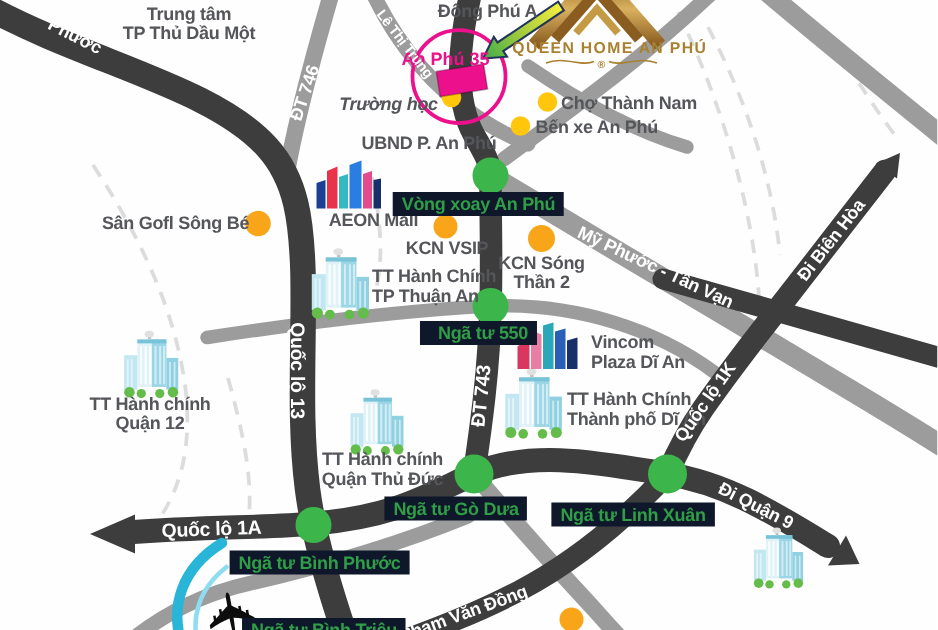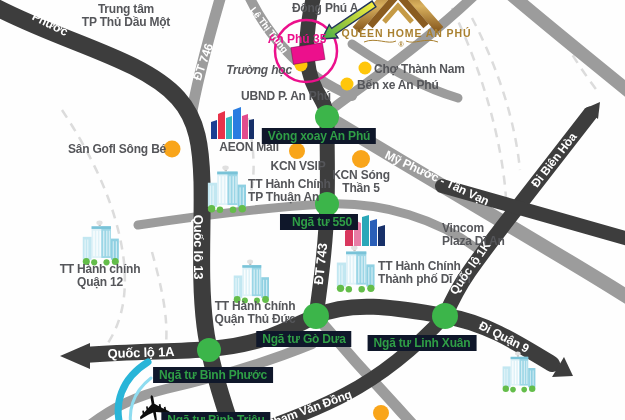--- a/index.html
+++ b/index.html
@@ -199,39 +199,39 @@
   <div class="lbl" style="left:325px;top:8px;">Đông Phú A</div>
   <div class="lbl" style="left:259px;top:70px;font-style:italic;">Trường học</div>
   <div class="lbl" style="left:271px;top:96px;padding-left:30px;">UBND P. An Phú</div>
   <div class="lbl left" style="left:374px;top:69px;">Chợ Thành Nam</div>
   <div class="lbl left" style="left:357px;top:85px;">Bến xe An Phú</div>
   <div class="lbl" style="left:117px;top:149px;">Sân Gofl Sông Bé</div>
   <div class="lbl" style="left:230px;top:147px;margin-left:19px;">AEON Mall</div>
   <div class="lbl" style="left:298px;top:166px;">KCN VSIP</div>
   <div class="lbl" style="left:361px;top:182px;">
     <div>KCN Sóng</div>
-    <div>Thần 5</div>
+    <div>Thần 2</div>
   </div>
   <div class="lbl left" style="left:248px;top:191px;">
     <div>TT Hành Chính</div>
     <div>TP Thuận An</div>
   </div>
   <div class="lbl" style="left:100px;top:276px;">
     <div>TT Hành chính</div>
     <div>Quận 12</div>
   </div>
   <div class="lbl" style="left:255px;top:313px;">
     <div>TT Hành chính</div>
     <div>Quận Thủ Đức</div>
   </div>
   <div class="lbl left" style="left:378px;top:273px;">
     <div>TT Hành Chính</div>
     <div>Thành phố Dĩ An</div>
   </div>
-  <div class="lbl left" style="left:394px;top:235px;margin-left:48px;">
+  <div class="lbl left" style="left:394px;top:235px;">
     <div>Vincom</div>
     <div>Plaza Dĩ An</div>
   </div>
 
   <div class="rlabel" style="left:50px;top:24px;transform:translate(-50%,-50%) rotate(27deg);">Phước</div>
   <div class="rlabel big" style="left:198px;top:247px;transform:translate(-50%,-50%) rotate(90deg);">Quốc lộ 13</div>
   <div class="rlabel big" style="left:321px;top:264px;transform:translate(-50%,-50%) rotate(-84deg);">ĐT 743</div>
   <div class="rlabel" style="left:203px;top:62px;transform:translate(-50%,-50%) rotate(-71deg);">ĐT 746</div>
   <div class="rlabel small" style="left:269px;top:30px;transform:translate(-50%,-50%) rotate(52deg);">Lê Thị Trung</div>
   <div class="rlabel" style="left:437px;top:178px;transform:translate(-50%,-50%) rotate(25deg);">Mỹ Phước - Tân Vạn</div>

